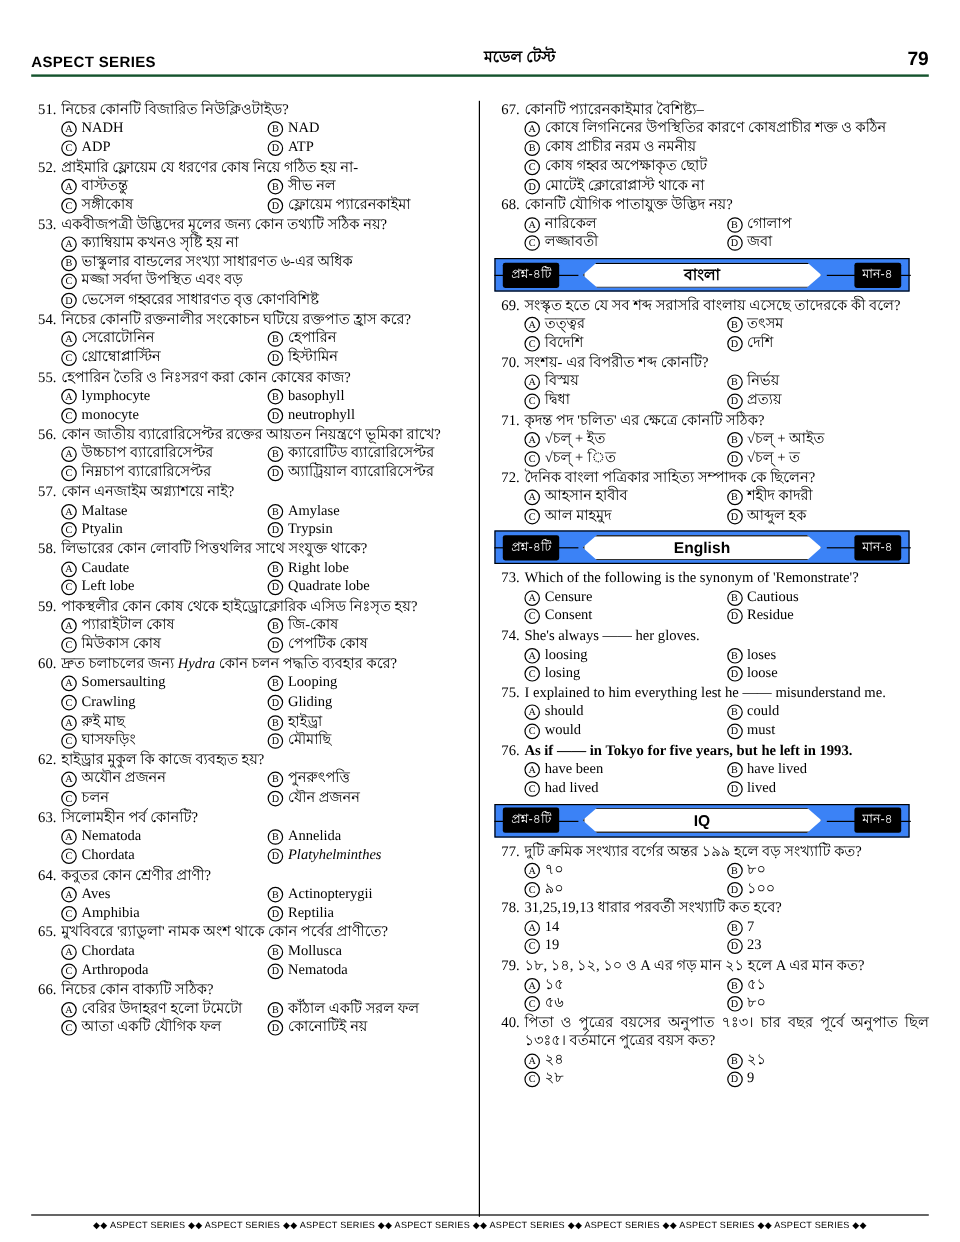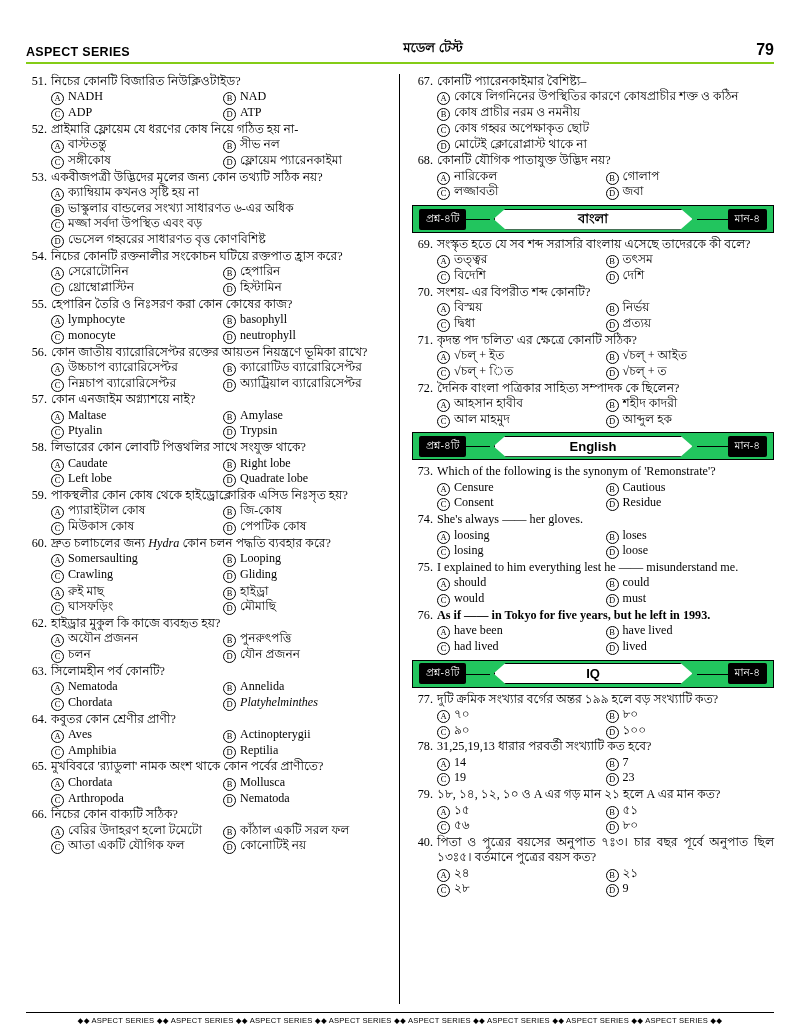--- a/index.html
+++ b/index.html
@@ -20,23 +20,23 @@
     height: 1035px;
     box-sizing: border-box;
     padding: 38px 26px 8px 26px;
     position: relative;
   }
   
   .page-header {
     display: flex;
     align-items: flex-end;
     justify-content: space-between;
-    border-bottom: 2px solid #84cc16;
+    border-bottom: 2px solid #14532d;
     padding-bottom: 3px;
-    margin-bottom: 10px;
+    margin-bottom: 20px;
   }
   .hdr-left {
     font-family: "Liberation Sans", sans-serif;
     font-weight: bold;
     font-size: 12.5px;
     letter-spacing: .3px;
   }
   .hdr-center {
     font-family: "Liberation Sans", sans-serif;
     font-size: 13px;
@@ -122,26 +122,26 @@
   .ital { font-style: italic; }
   .bold { font-weight: bold; }
   .q-en .q-text, .opt-en .opt-text { font-family: "Liberation Serif", serif; }
   .q-en { }
   .just { text-align: justify; }
   
   .banner {
     position: relative;
     border: 1.6px solid #000;
     height: 26px;
-    margin: 5px 0 4px 0;
+    margin: 5px 16px 4px 0;
     display: flex;
     align-items: center;
     justify-content: space-between;
     padding: 0 6px;
-    background: #22c55e;
+    background: #3b82f6;
   }
   .banner-tag {
     font-size: 10.5px;
     font-family: "Liberation Sans", sans-serif;
     background: #000;
     color: #fff;
     padding: 2px 7px;
     border-radius: 2px;
     z-index: 3;
   }

